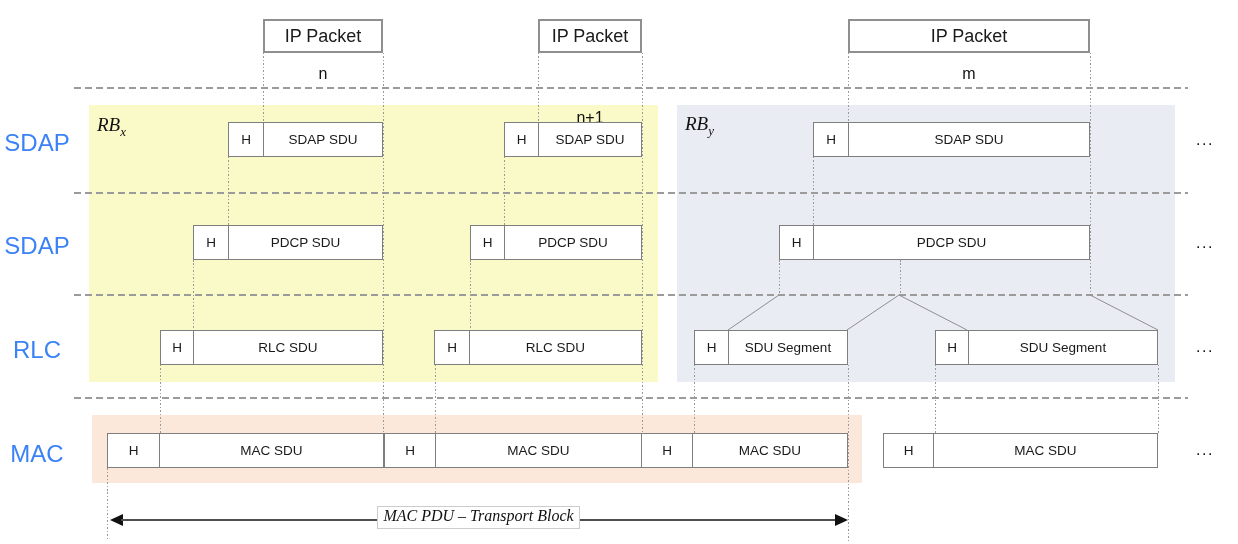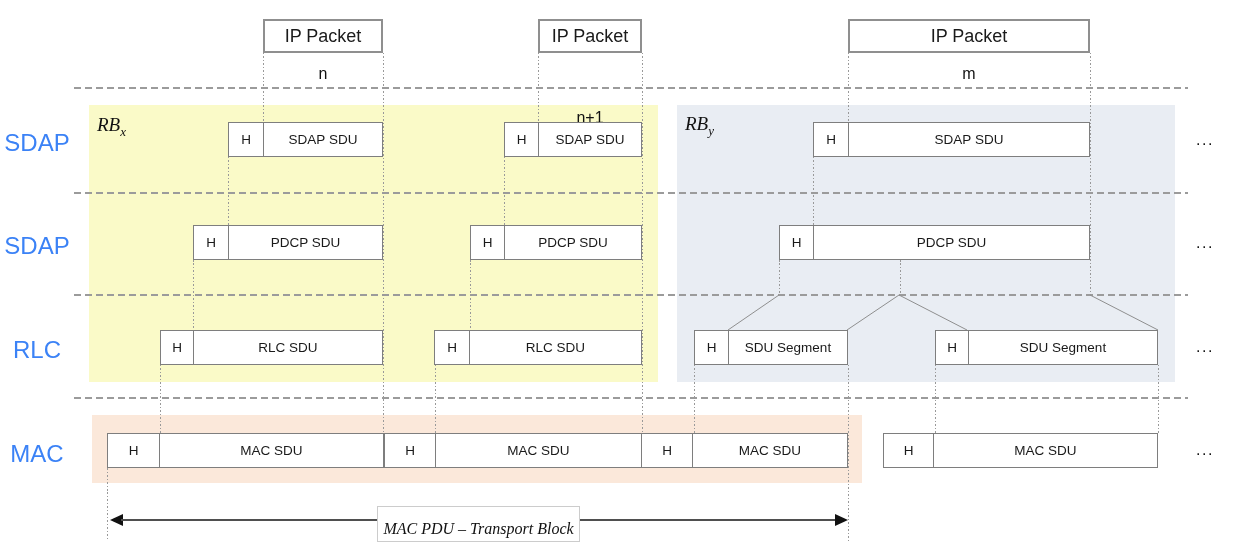--- a/index.html
+++ b/index.html
@@ -23,21 +23,21 @@
     display:flex;font-size:13.5px;}
   .pdu .h-cell{flex:0 0 auto;border-right:1px solid #7e7e7e;display:flex;align-items:center;justify-content:center;box-sizing:border-box;}
   .pdu .body-cell{flex:1 1 auto;display:flex;align-items:center;justify-content:center;}
   .ellipsis{position:absolute;z-index:3;font-size:16px;letter-spacing:1.5px;color:#111;}
   .tb-line{position:absolute;z-index:3;height:2px;background:#4f4f4f;}
   .tb-head{position:absolute;z-index:3;width:0;height:0;border-top:6px solid transparent;border-bottom:6px solid transparent;}
   .tb-head.left{border-right:13px solid #111;}
   .tb-head.right{border-left:13px solid #111;}
   .tb-label{position:absolute;z-index:4;width:203px;box-sizing:border-box;text-align:center;background:#fff;
     border:1px solid #cccccc;font-family:"Liberation Serif",serif;font-style:italic;font-size:16px;color:#111;
-    padding:13px 0 3px 0;}
+    padding:0 0 3px 0;}
 </style>
 </head>
 <body>
 
 <div class="canvas">
 
   <div class="region" style="left: 89px; top: 105px; width: 569px; height: 277px; background-color: rgb(250, 250, 200);"></div>
   <div class="region" style="left: 677px; top: 105px; width: 498px; height: 277px; background-color: rgb(233, 237, 243);"></div>
   <div class="region" style="left: 92px; top: 415px; width: 770px; height: 68px; background-color: rgb(251, 232, 218);"></div>
 

